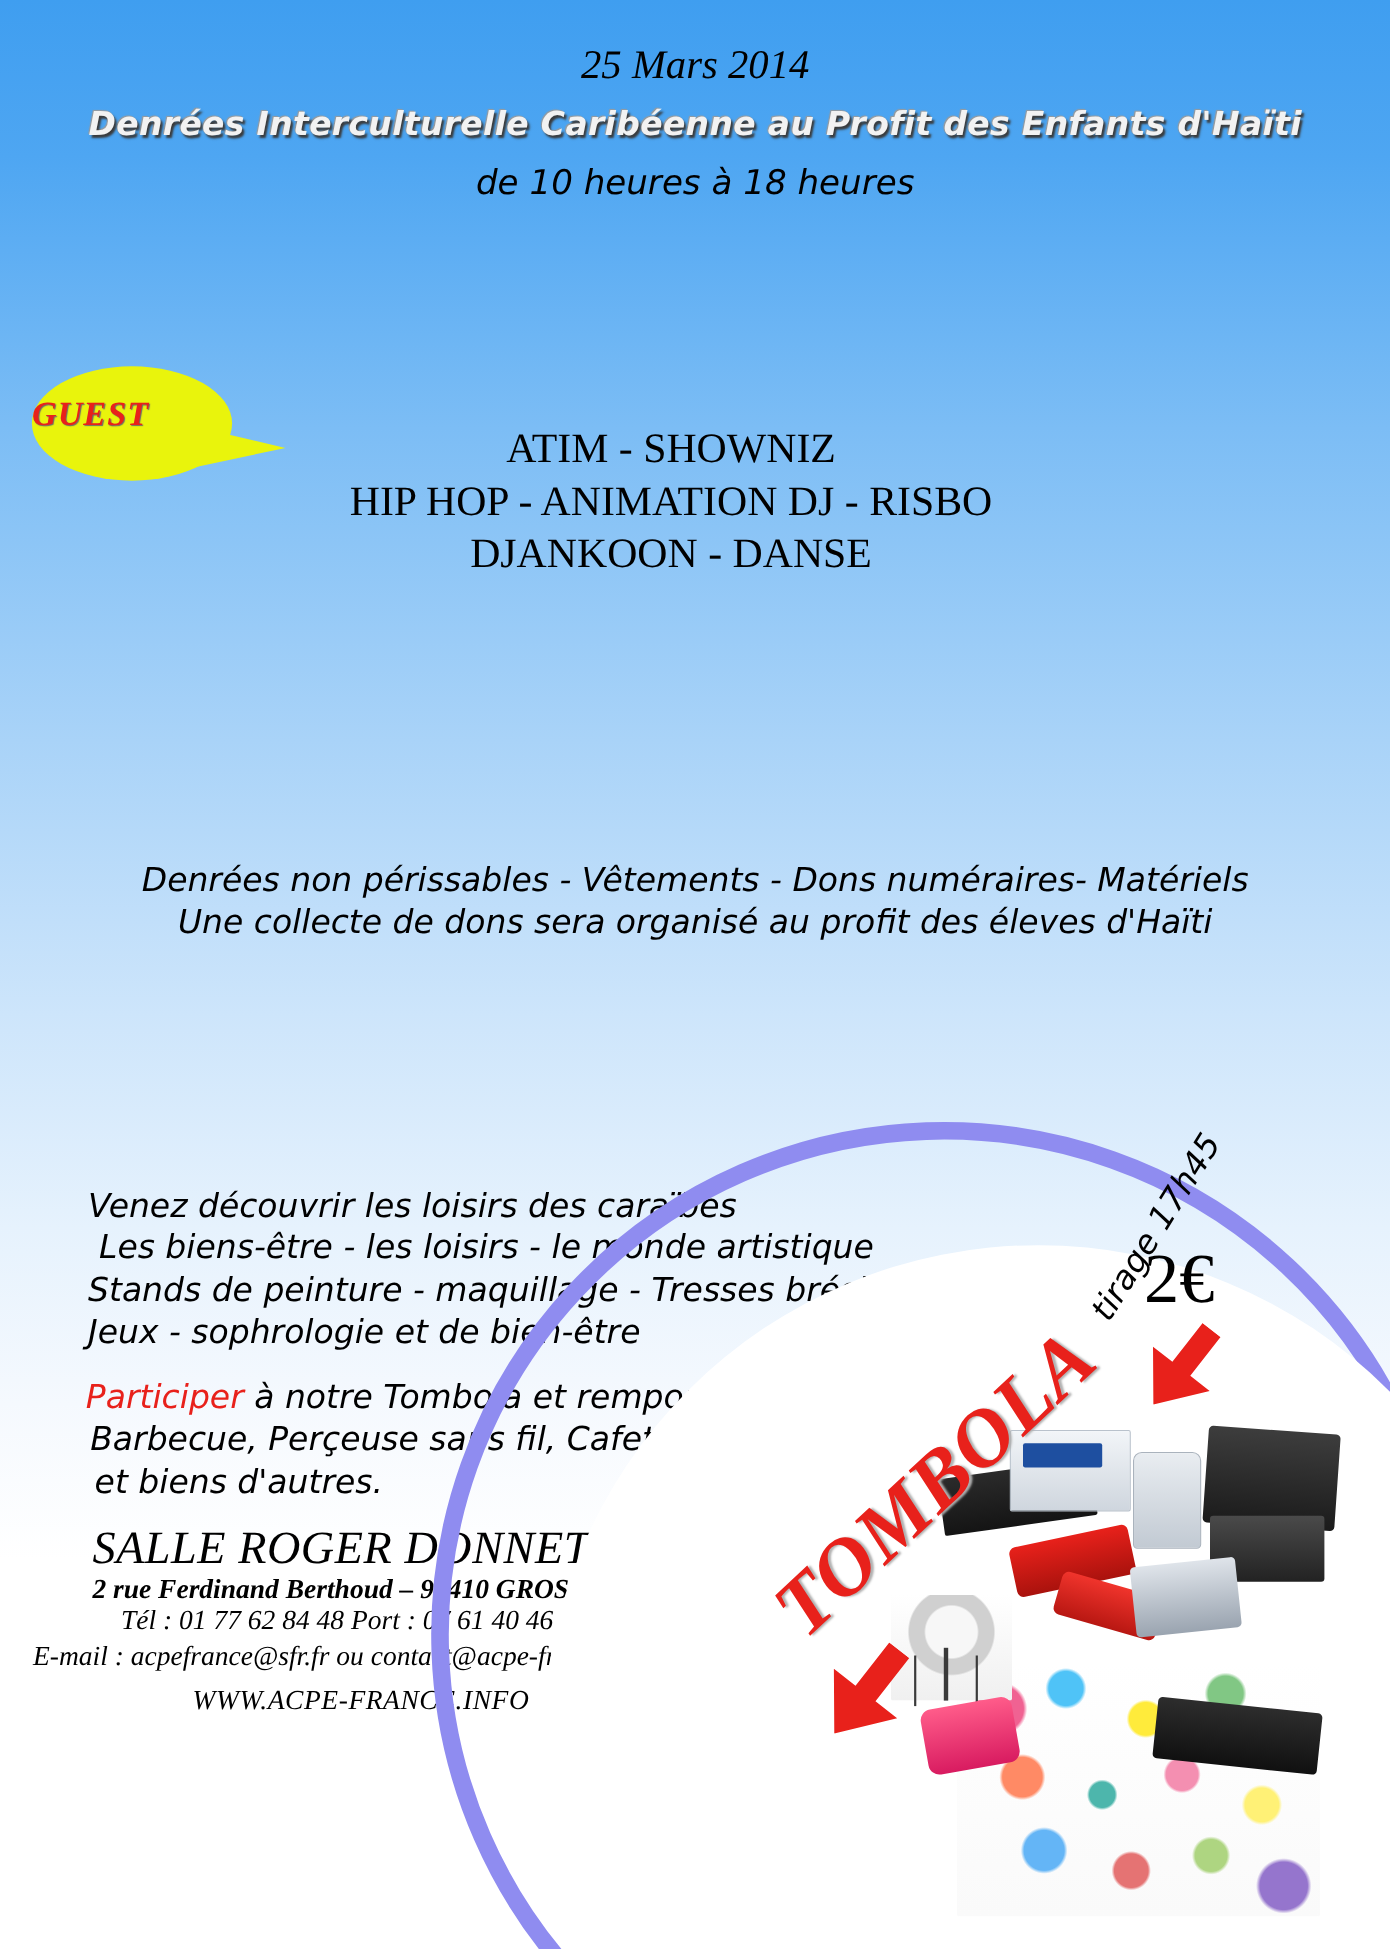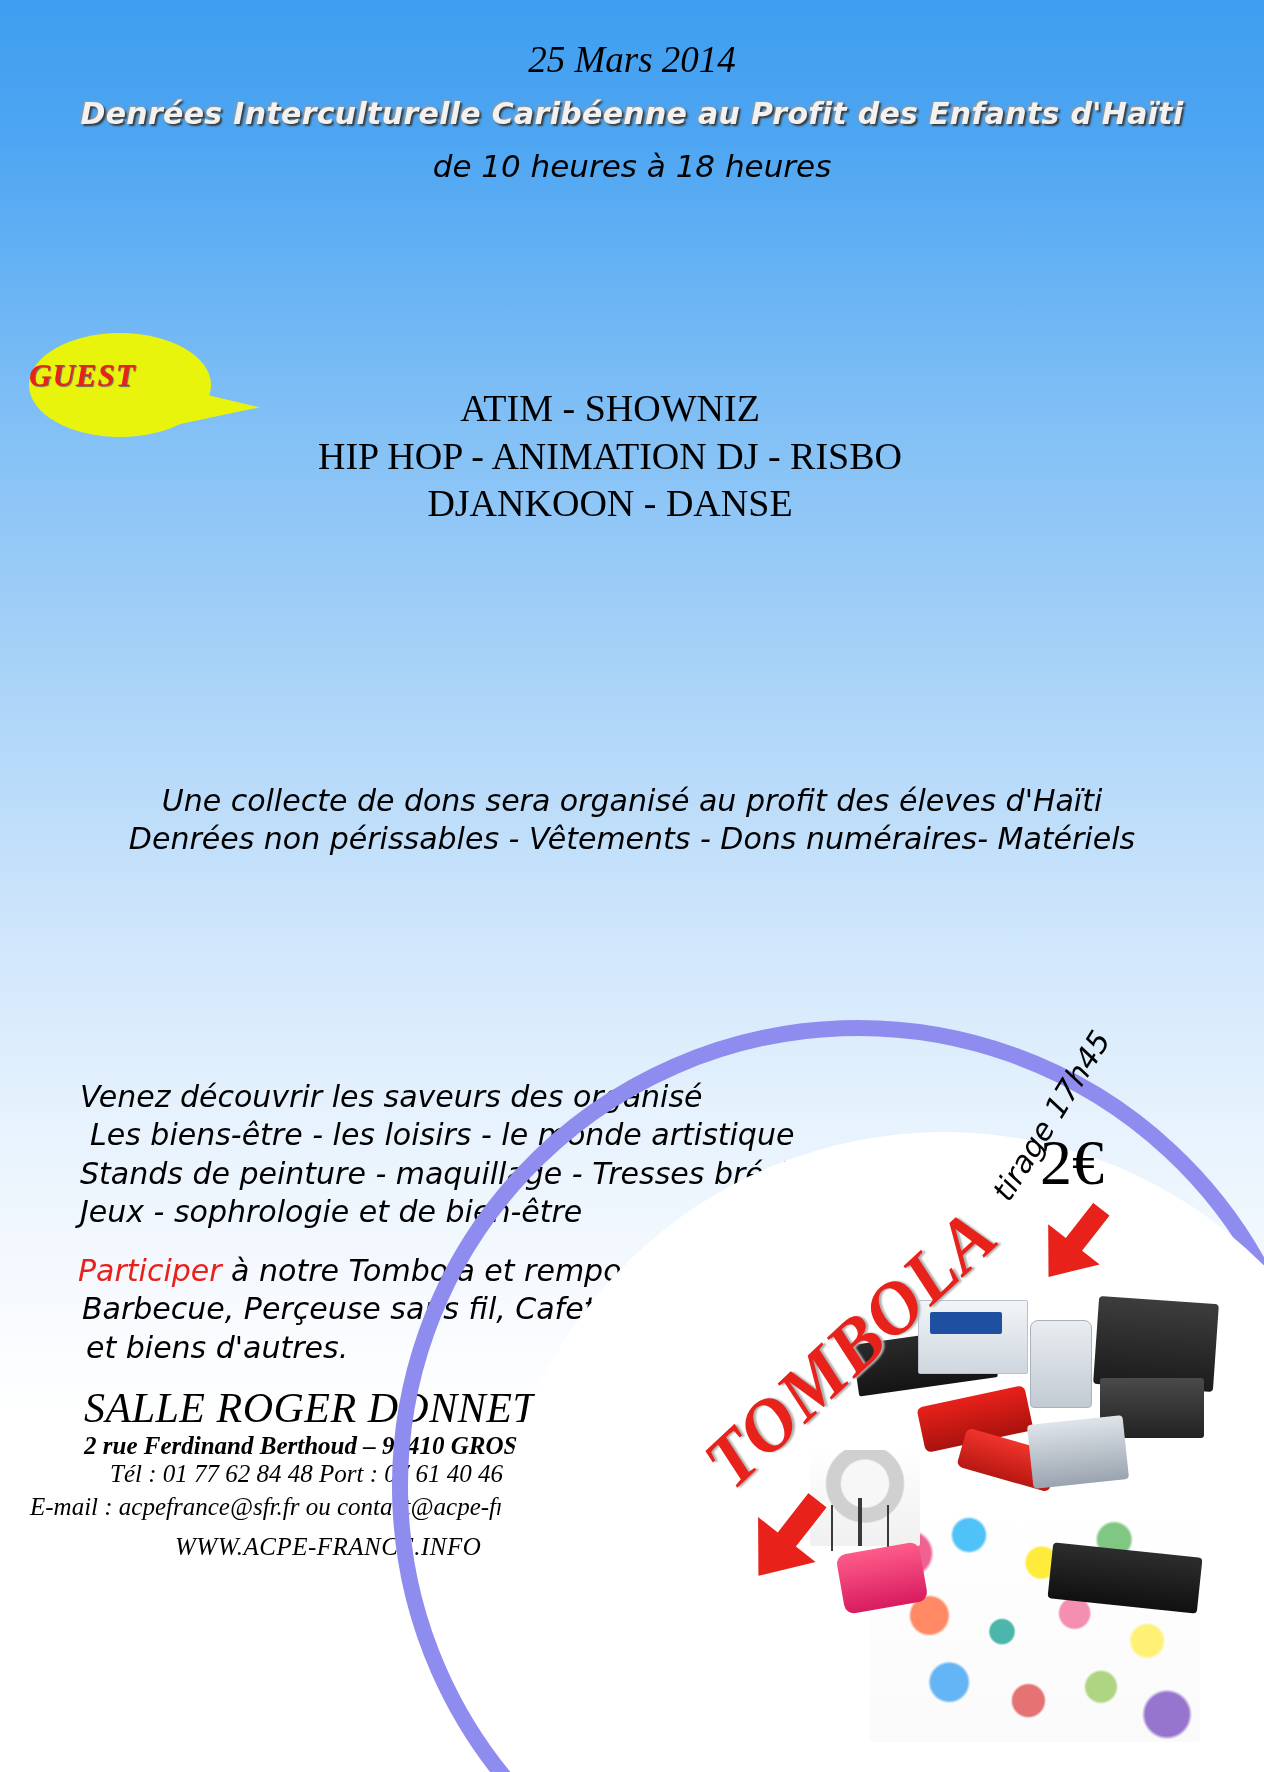--- a/index.html
+++ b/index.html
@@ -330,26 +330,26 @@
   <div class="guest-bubble"></div>
   <div class="guest-label">GUEST</div>
 
   <div class="artists">
     <div>ATIM - SHOWNIZ</div>
     <div>HIP HOP - ANIMATION DJ - RISBO</div>
     <div>DJANKOON - DANSE</div>
   </div>
 
   <div class="collecte">
+    <div>Denrées non périssables - Vêtements - Dons numéraires- Matériels</div>
     <div>Une collecte de dons sera organisé au profit des éleves d'Haïti</div>
-    <div>Denrées non périssables - Vêtements - Dons numéraires- Matériels</div>
   </div>
 
   <div class="activities">
-    <div>Venez découvrir les saveurs des organisé</div>
+    <div>Venez découvrir les loisirs des caraïbes</div>
     <div class="line2">Les biens-être - les loisirs - le monde artistique</div>
     <div>Stands de peinture - maquillage - Tresses brésilliennes</div>
     <div>Jeux - sophrologie et de bien-être</div>
   </div>
 
   <div class="tombola-text">
     <div><span class="participer">Participer</span><span> à notre Tombola et remporter des lots</span></div>
     <div class="l2">Barbecue, Perçeuse sans fil, Cafetière à dosette</div>
     <div class="l3">et biens d'autres.</div>
   </div>

